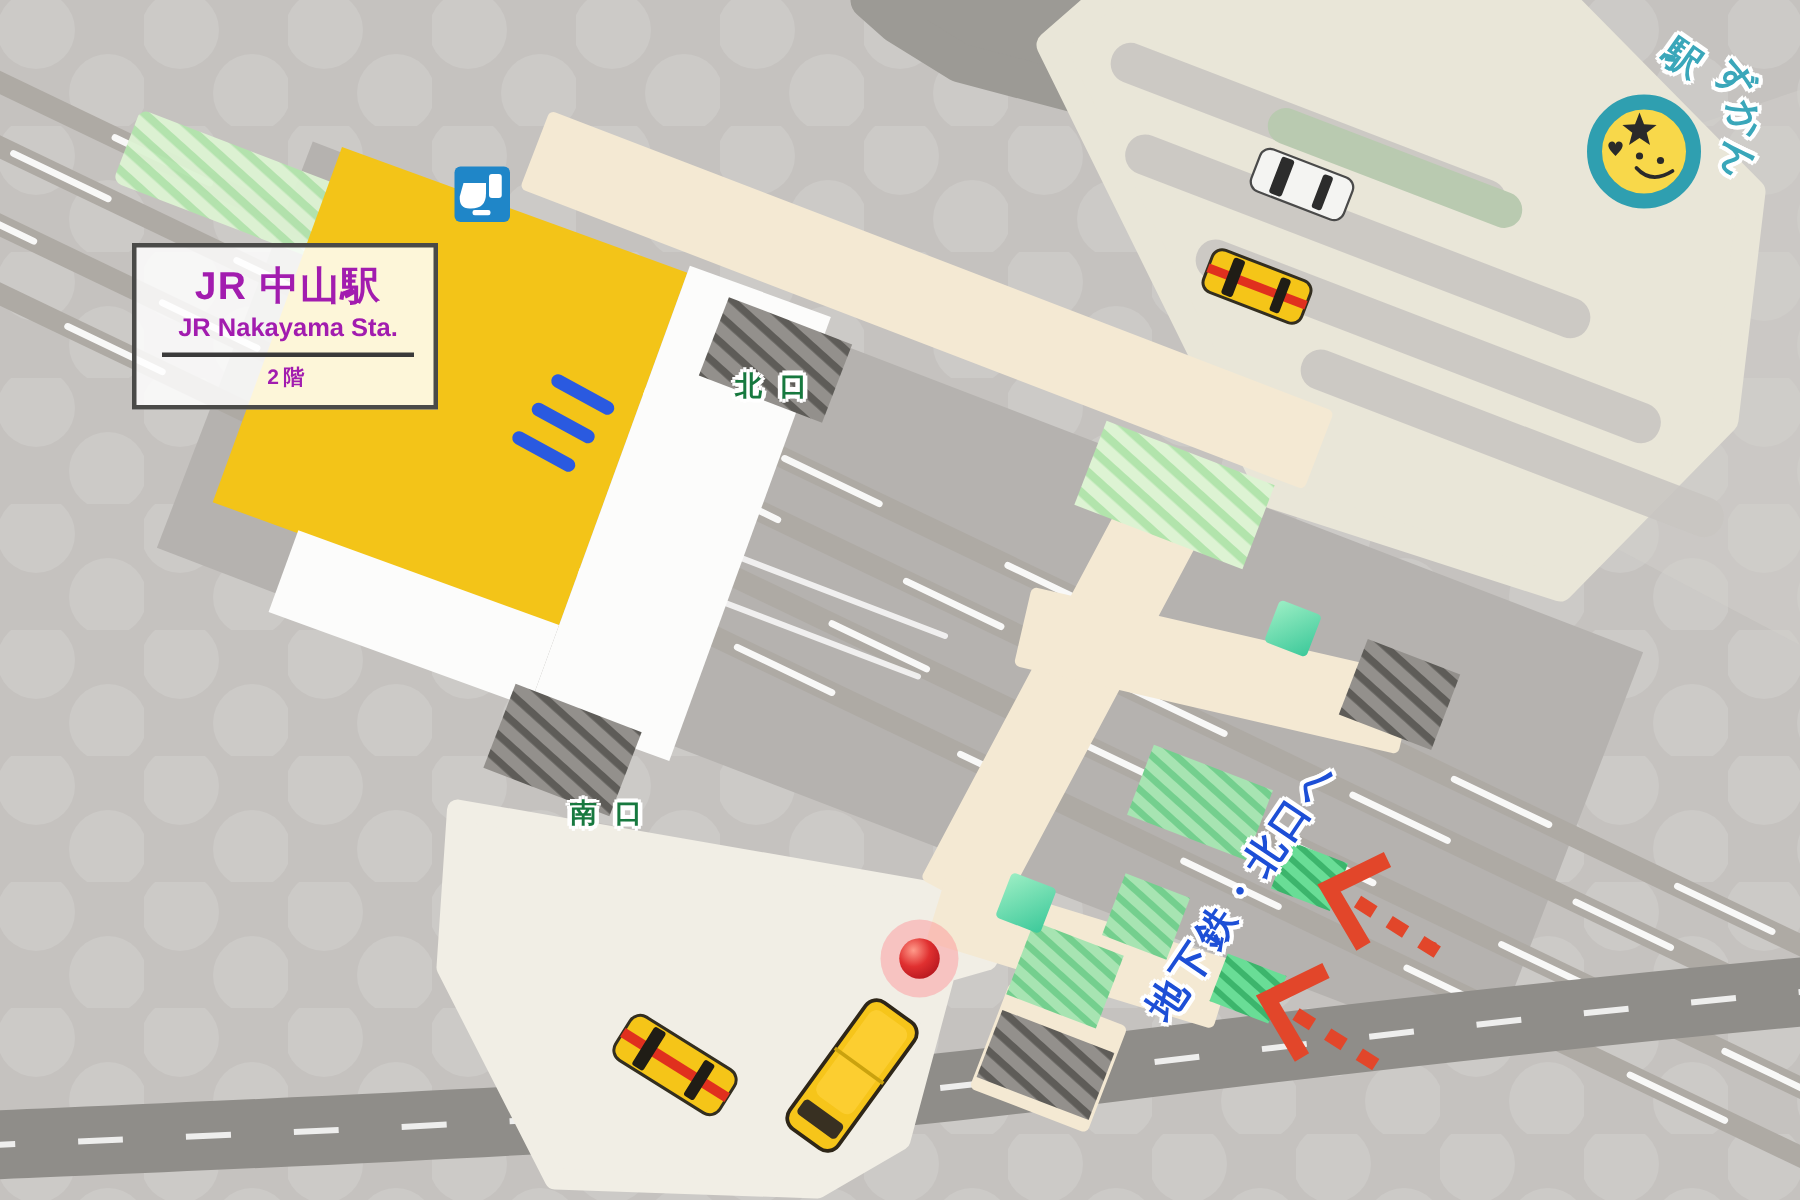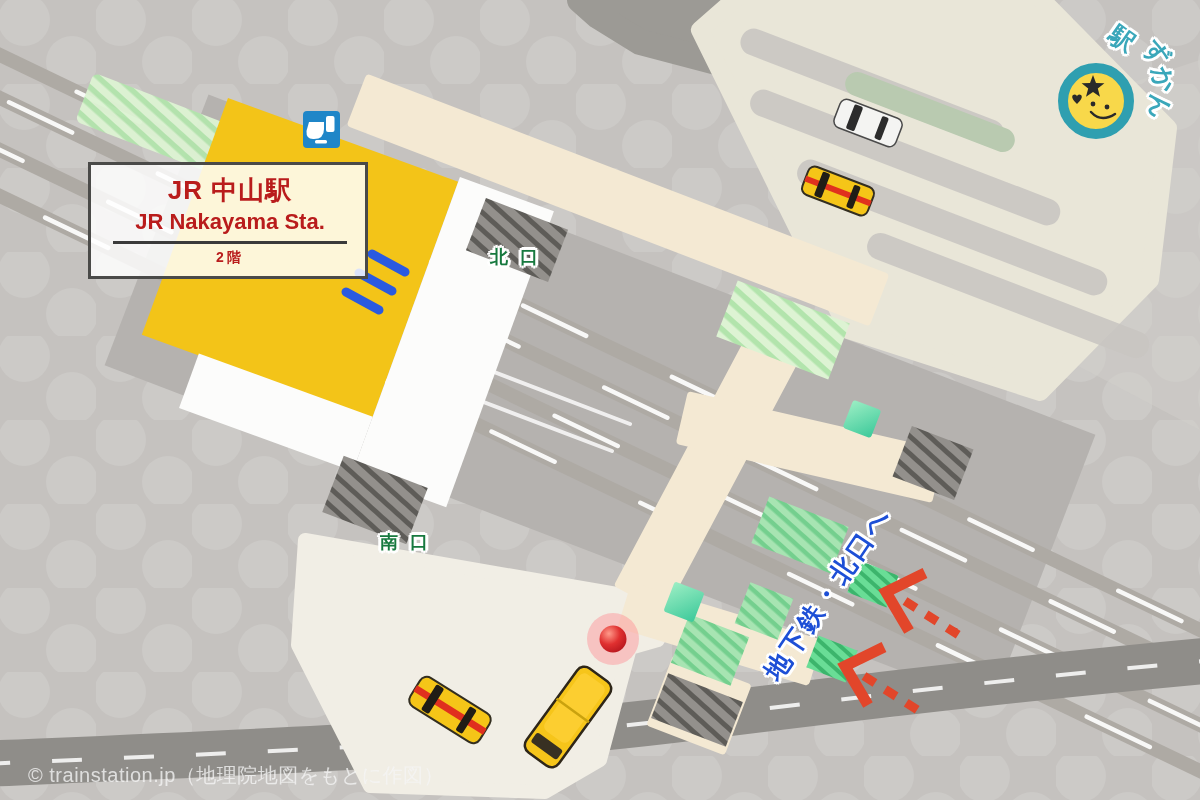--- a/index.html
+++ b/index.html
@@ -3,25 +3,25 @@
 <meta charset="utf-8">
 <style>
   html,body{margin:0;padding:0;}
   #stage{position:relative;width:1200px;height:800px;overflow:hidden;
          font-family:"Liberation Sans","DejaVu Sans",sans-serif;background:#c5c2bf;}
   #stage svg{position:absolute;left:0;top:0;}
   .txt{position:absolute;white-space:nowrap;}
   .outline{text-shadow:-2px -2px 0 #fff,2px -2px 0 #fff,-2px 2px 0 #fff,2px 2px 0 #fff,
            -3px 0 0 #fff,3px 0 0 #fff,0 -3px 0 #fff,0 3px 0 #fff;}
   .exit-label{font-size:18px;font-weight:bold;color:#17793f;letter-spacing:12px;}
-  #station-box{left:88px;top:162px;width:280px;box-sizing:border-box;
+  #station-box{left:88px;top:162px;width:204px;box-sizing:border-box;
       background:rgba(255,255,255,.84);border:3px solid #4a4a48;text-align:center;
-      padding:8px 2px 9px 6px;color:#b91c1c;}
+      padding:8px 2px 9px 6px;color:#a21caf;}
   #station-box .t1{font-size:26px;font-weight:bold;letter-spacing:1px;}
-  #station-box .t2{font-size:22px;font-weight:bold;margin-top:1px;}
+  #station-box .t2{font-size:17px;font-weight:bold;margin-top:1px;}
   #station-box .rule{height:2.5px;background:#3a3a3a;width:88%;margin:6px auto 5px auto;}
   #station-box .t3{font-size:14px;font-weight:bold;letter-spacing:3px;}
   #direction-note{left:828px;top:593px;transform:translate(-50%,-50%) rotate(-56deg);
       font-size:26px;font-weight:bold;color:#1d4fd6;letter-spacing:3px;}
   .badge-char{position:absolute;transform:translate(-50%,-50%);font-size:25px;font-weight:bold;color:#3aa7ba;}
   #copyright{left:28px;top:762px;font-size:20px;color:rgba(245,245,245,.78);letter-spacing:.5px;}
 </style>
 </head>
 <body>
 
@@ -262,15 +262,14 @@
 
 <div id="direction-note" class="txt outline">地下鉄・北口へ</div>
 
 <div>
   <span class="badge-char outline" style="left:1122px;top:39px;transform:translate(-50%,-50%) rotate(35deg);">駅</span>
   <span class="badge-char outline" style="left:1157px;top:52px;transform:translate(-50%,-50%) rotate(55deg);">ず</span>
   <span class="badge-char outline" style="left:1164px;top:79px;transform:translate(-50%,-50%) rotate(72deg);">か</span>
   <span class="badge-char outline" style="left:1160px;top:106px;transform:translate(-50%,-50%) rotate(90deg);">ん</span>
 </div>
 
-<div id="copyright" class="txt">© trainstation.jp（地理院地図をもとに作図）</div>
 
 </div>
 
 </body></html>

